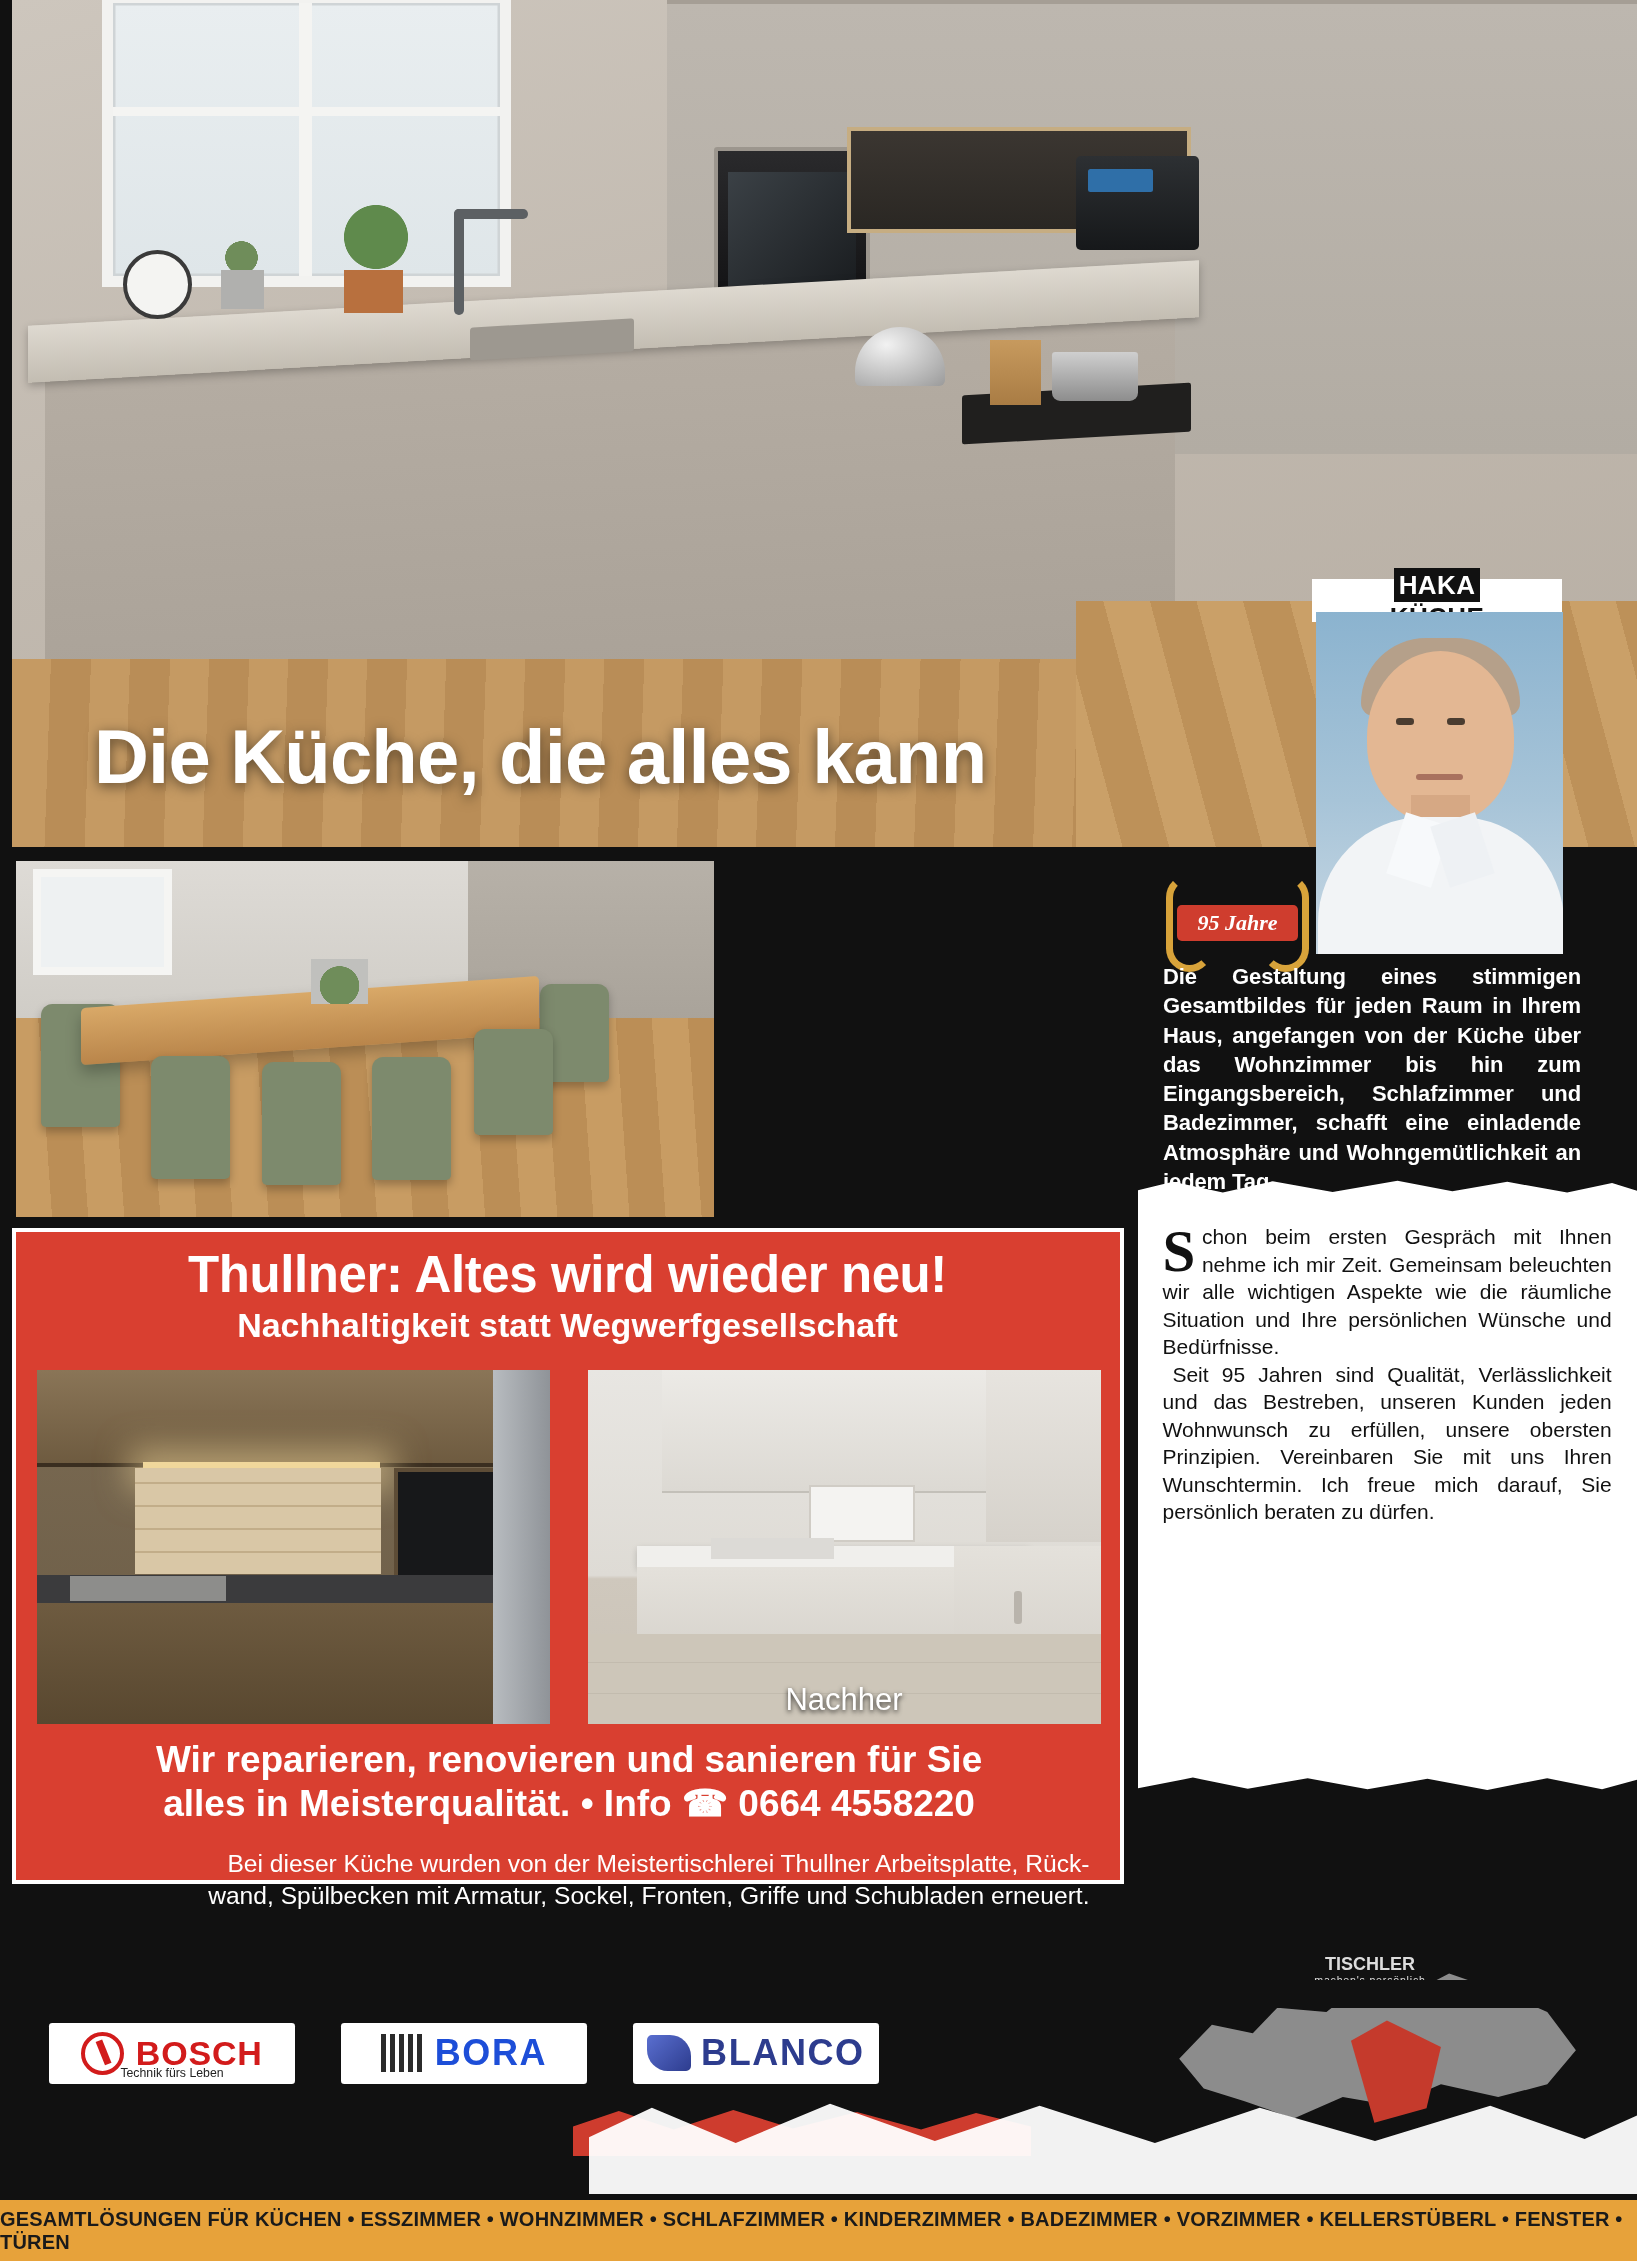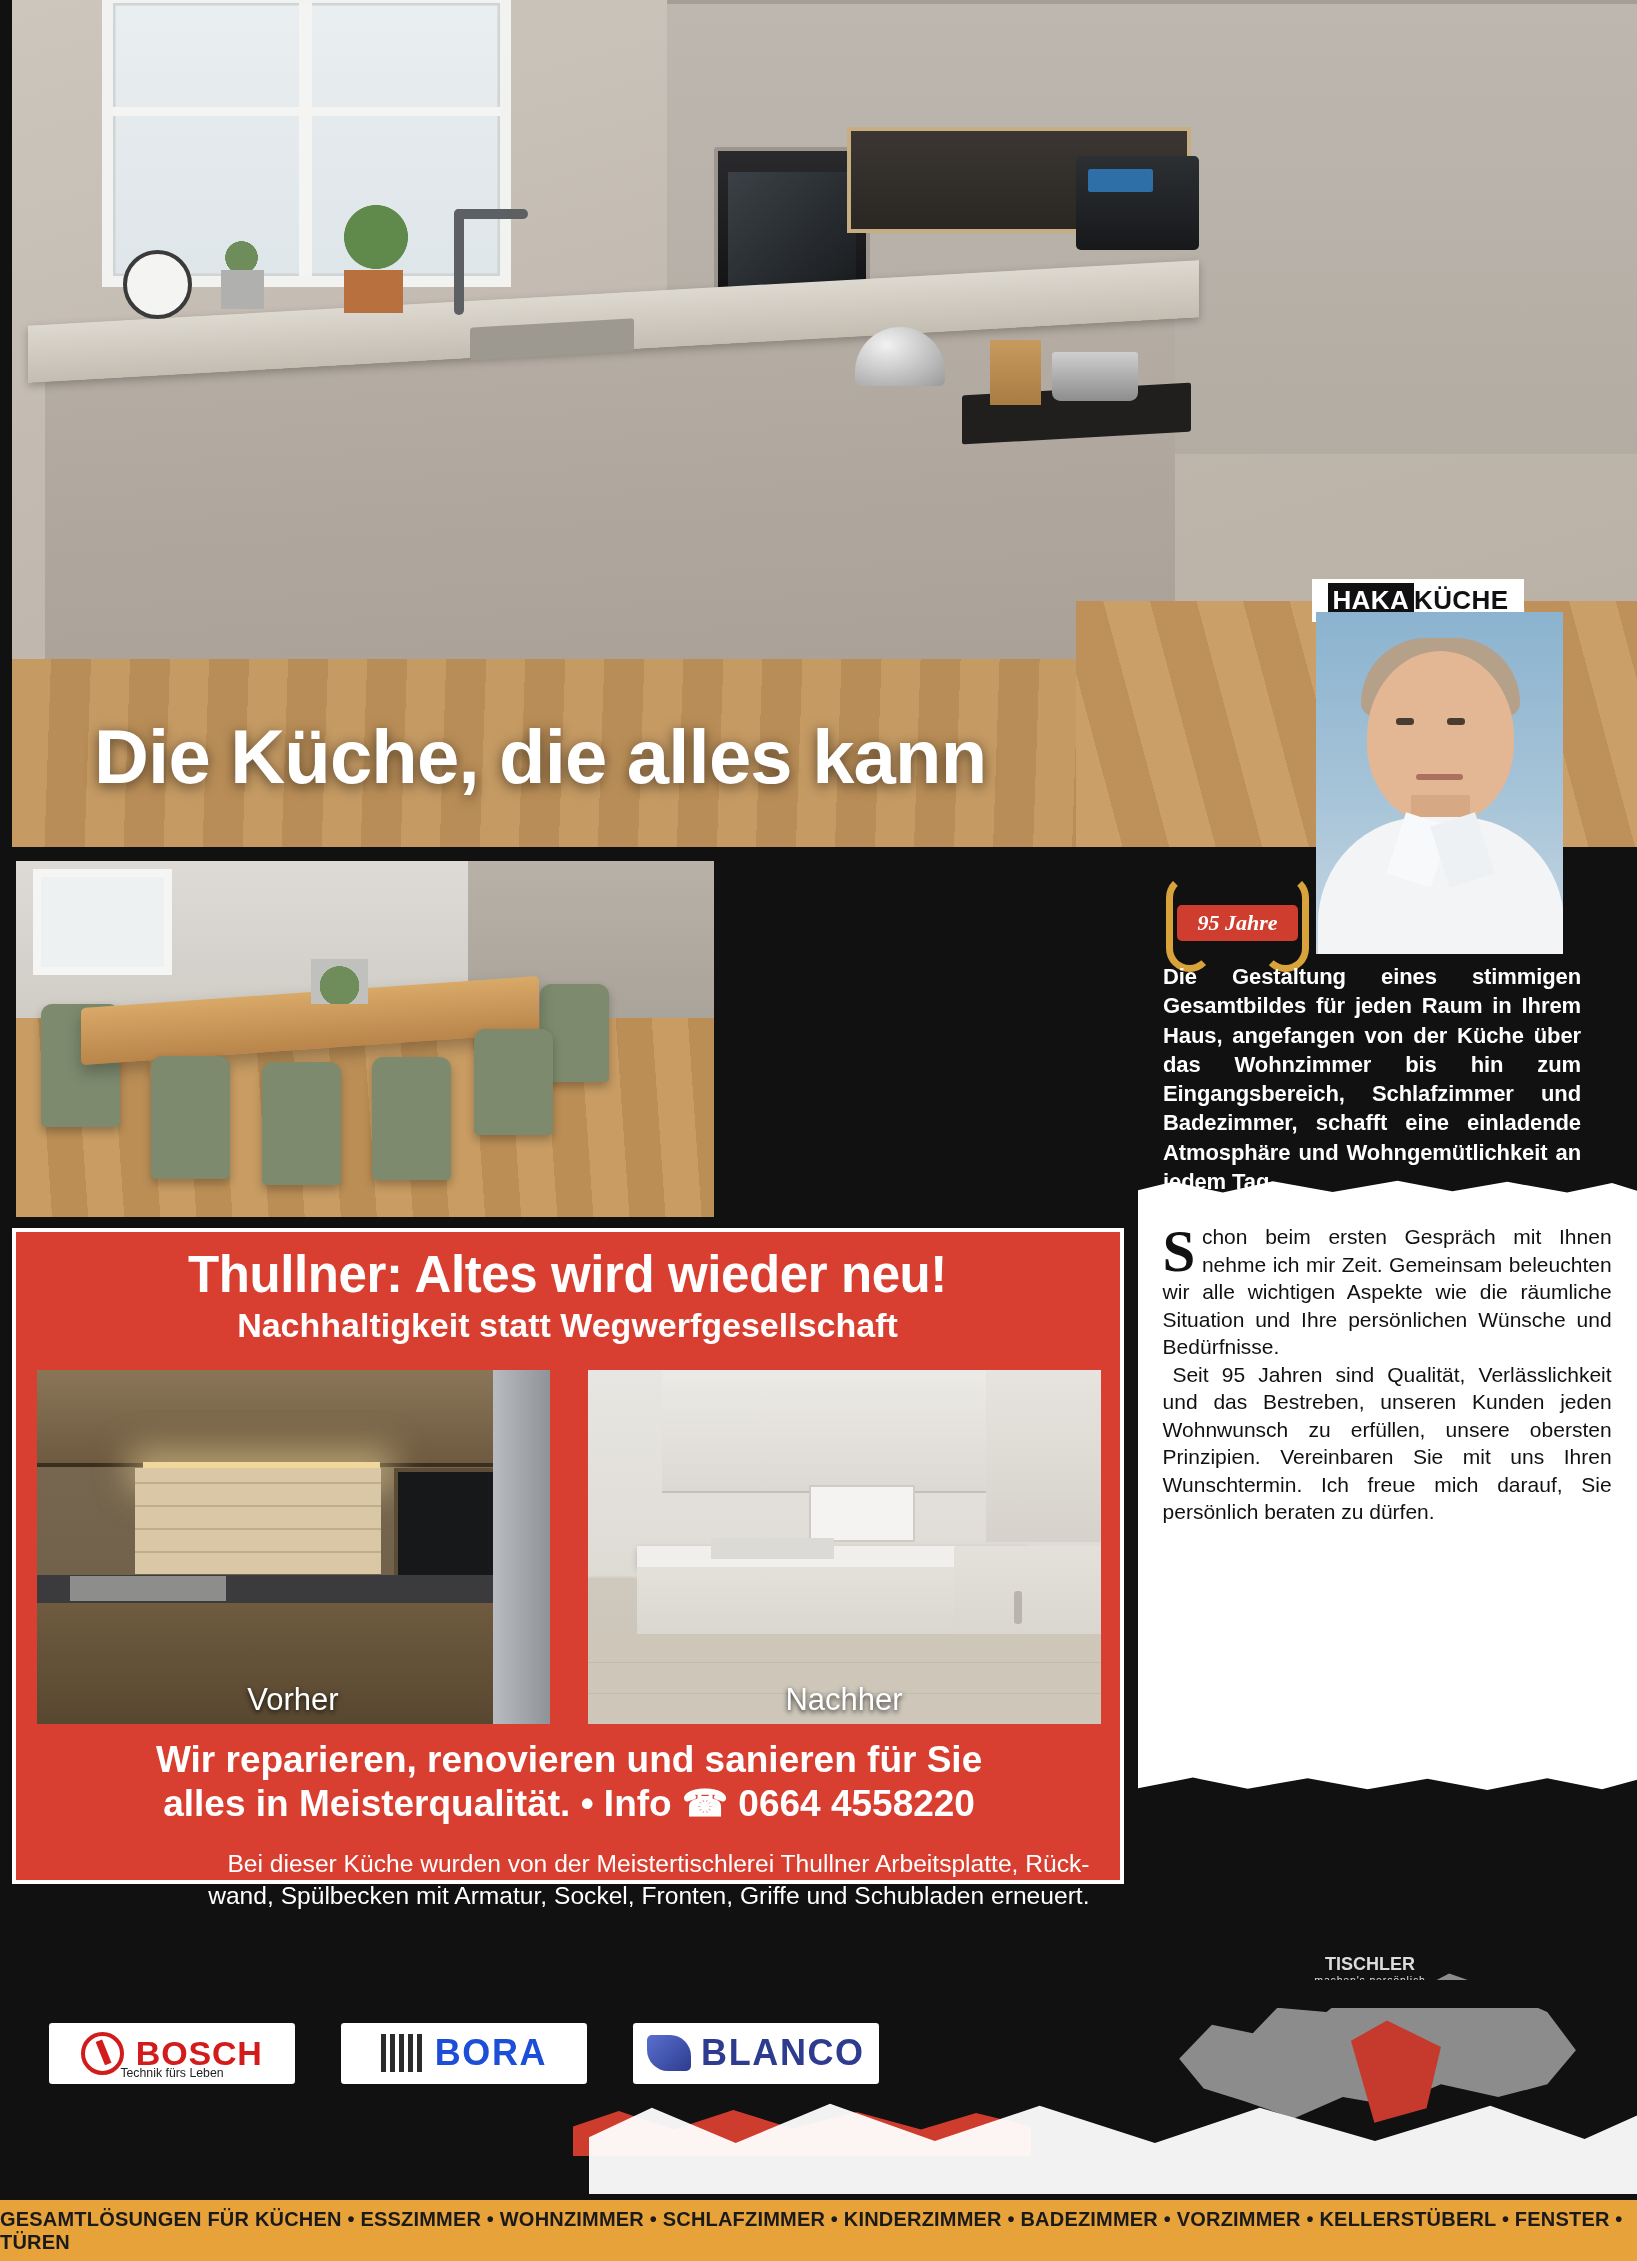--- a/index.html
+++ b/index.html
@@ -185,23 +185,23 @@
   .portrait .hair { position: absolute; left: 45px; top: 26px; width: 159px; height: 78px; border-radius: 82px 82px 16.4px 16.4px; background: #b5a08a; }
   .portrait .shirt { position: absolute; left: 1.6px; top: 205px; width: 246px; height: 139px; background: #f2f4f6; border-radius: 106px 106px 0 0; }
   .portrait .collarL { position: absolute; left: 79px; top: 206px; width: 47px; height: 64px; background: #f7f9fb; transform: rotate(18deg); }
   .portrait .collarR { position: absolute; left: 123px; top: 206px; width: 47px; height: 64px; background: #eef1f4; transform: rotate(-18deg); }
   .portrait .neck { position: absolute; left: 95px; top: 183px; width: 59px; height: 49px; background: #d6a884; }
   .portrait .eyeL, .portrait .eyeR { position: absolute; top: 106px; width: 18px; height: 7.4px; background: #4a3c30; border-radius: 3.3px; }
   .portrait .eyeL { left: 80px; } .portrait .eyeR { left: 131px; }
   .portrait .mouth { position: absolute; left: 100px; top: 162px; width: 47px; height: 5.7px; background: #a9715e; border-radius: 4.1px; }
 
   .haka-logo {
-    position: absolute; left: 1312px; top: 579px; width: 212px; height: 43px;
+    position: absolute; left: 1312px; top: 579px; width: 250px; height: 43px;
     background: #ffffff; display: flex; align-items: center; justify-content: center;
-    font-size: 26px; font-weight: bold; color: #111; letter-spacing: 0.4px;
+    font-size: 26px; font-weight: bold; color: #111; letter-spacing: 0.4px; flex-direction: column;
   }
   .haka-logo .haka { background: #111; color: #fff; padding: 1.6px 4.9px; }
 
   
   .seal {
     position: absolute; left: 1164px; top: 869px; width: 147px; height: 108px;
   }
   .seal .band {
     position: absolute; left: 13px; top: 36px; width: 121px; height: 36px;
     background: #cf3d2e; border-radius: 4.9px;
@@ -465,21 +465,20 @@
     <div class="ba-row">
       <div class="ba-item old-k">
         <div class="upper"></div>
         <div class="light"></div>
         <div class="wallTile"></div>
         <div class="ovenblk"></div>
         <div class="counter"></div>
         <div class="sink"></div>
         <div class="base"></div>
         <div class="fridge"></div>
-        <div class="ba-caption">Vorher</div>
       </div>
       <div class="ba-item new-k">
         <div class="upper"></div>
         <div class="upperR"></div>
         <div class="micro"></div>
         <div class="counter"></div>
         <div class="sink"></div>
         <div class="base"></div>
         <div class="baseR"></div>
         <div class="handle" style="left:426px;top:221px;"></div>

